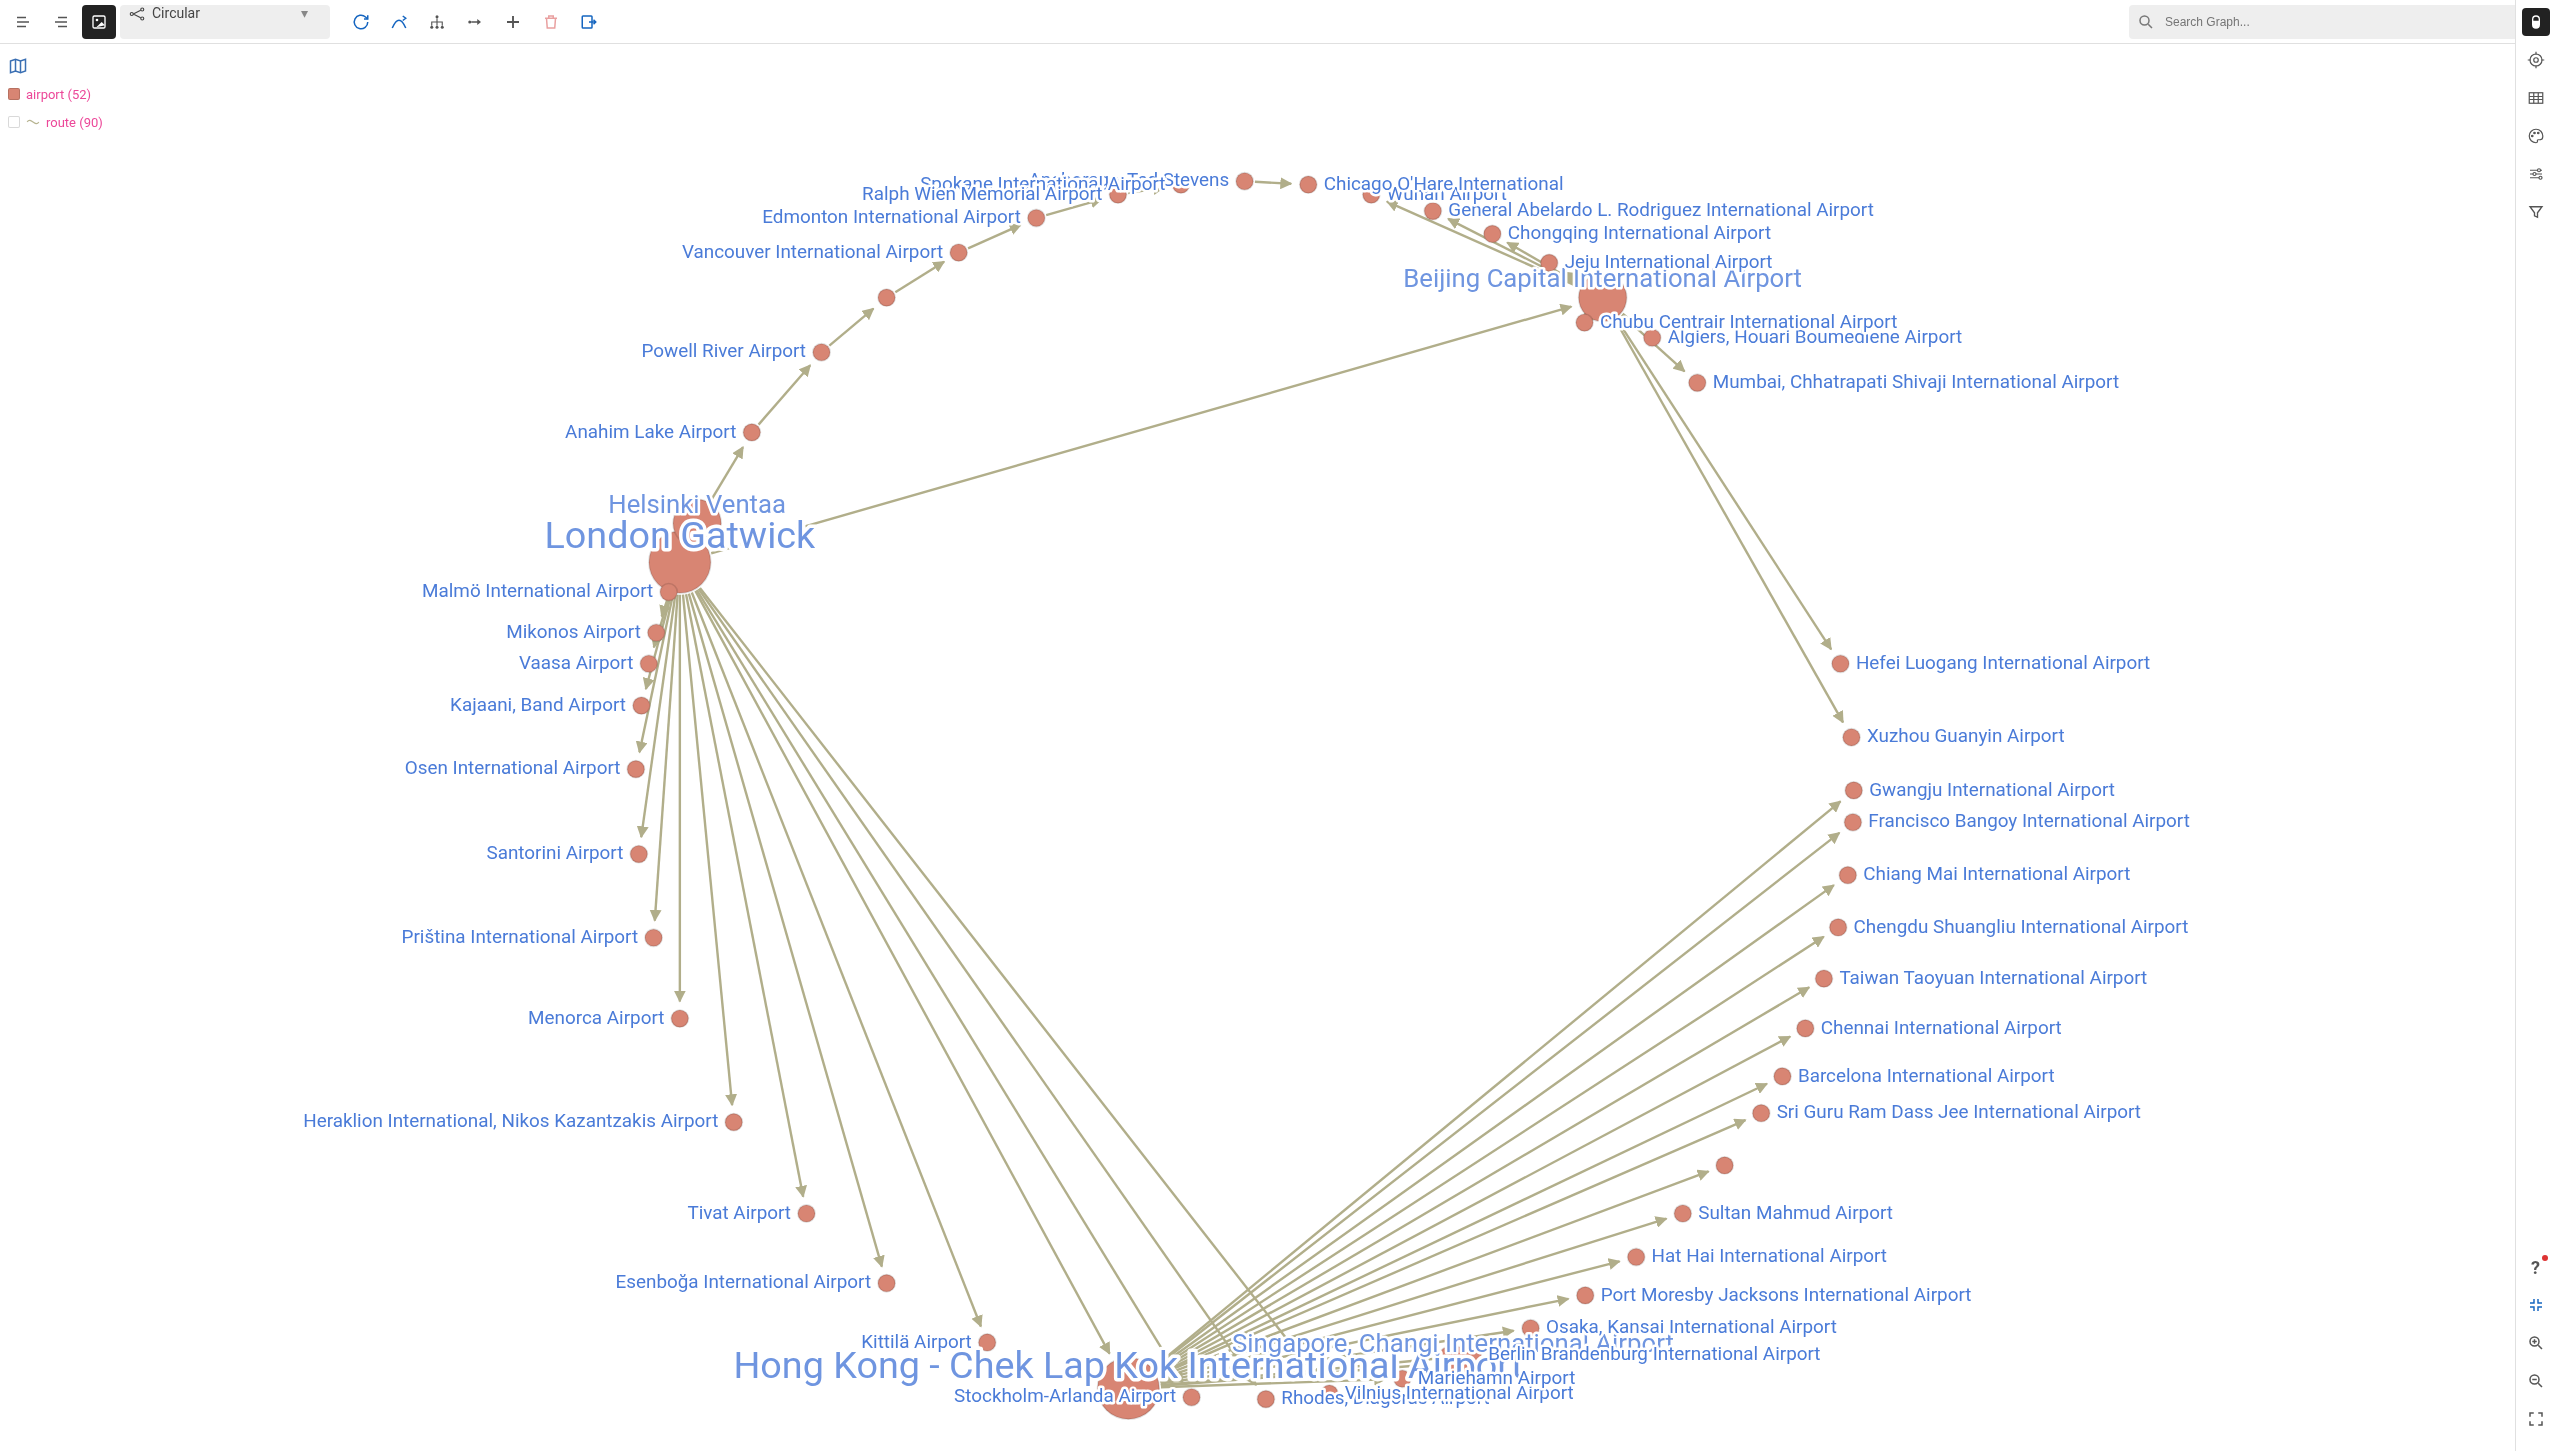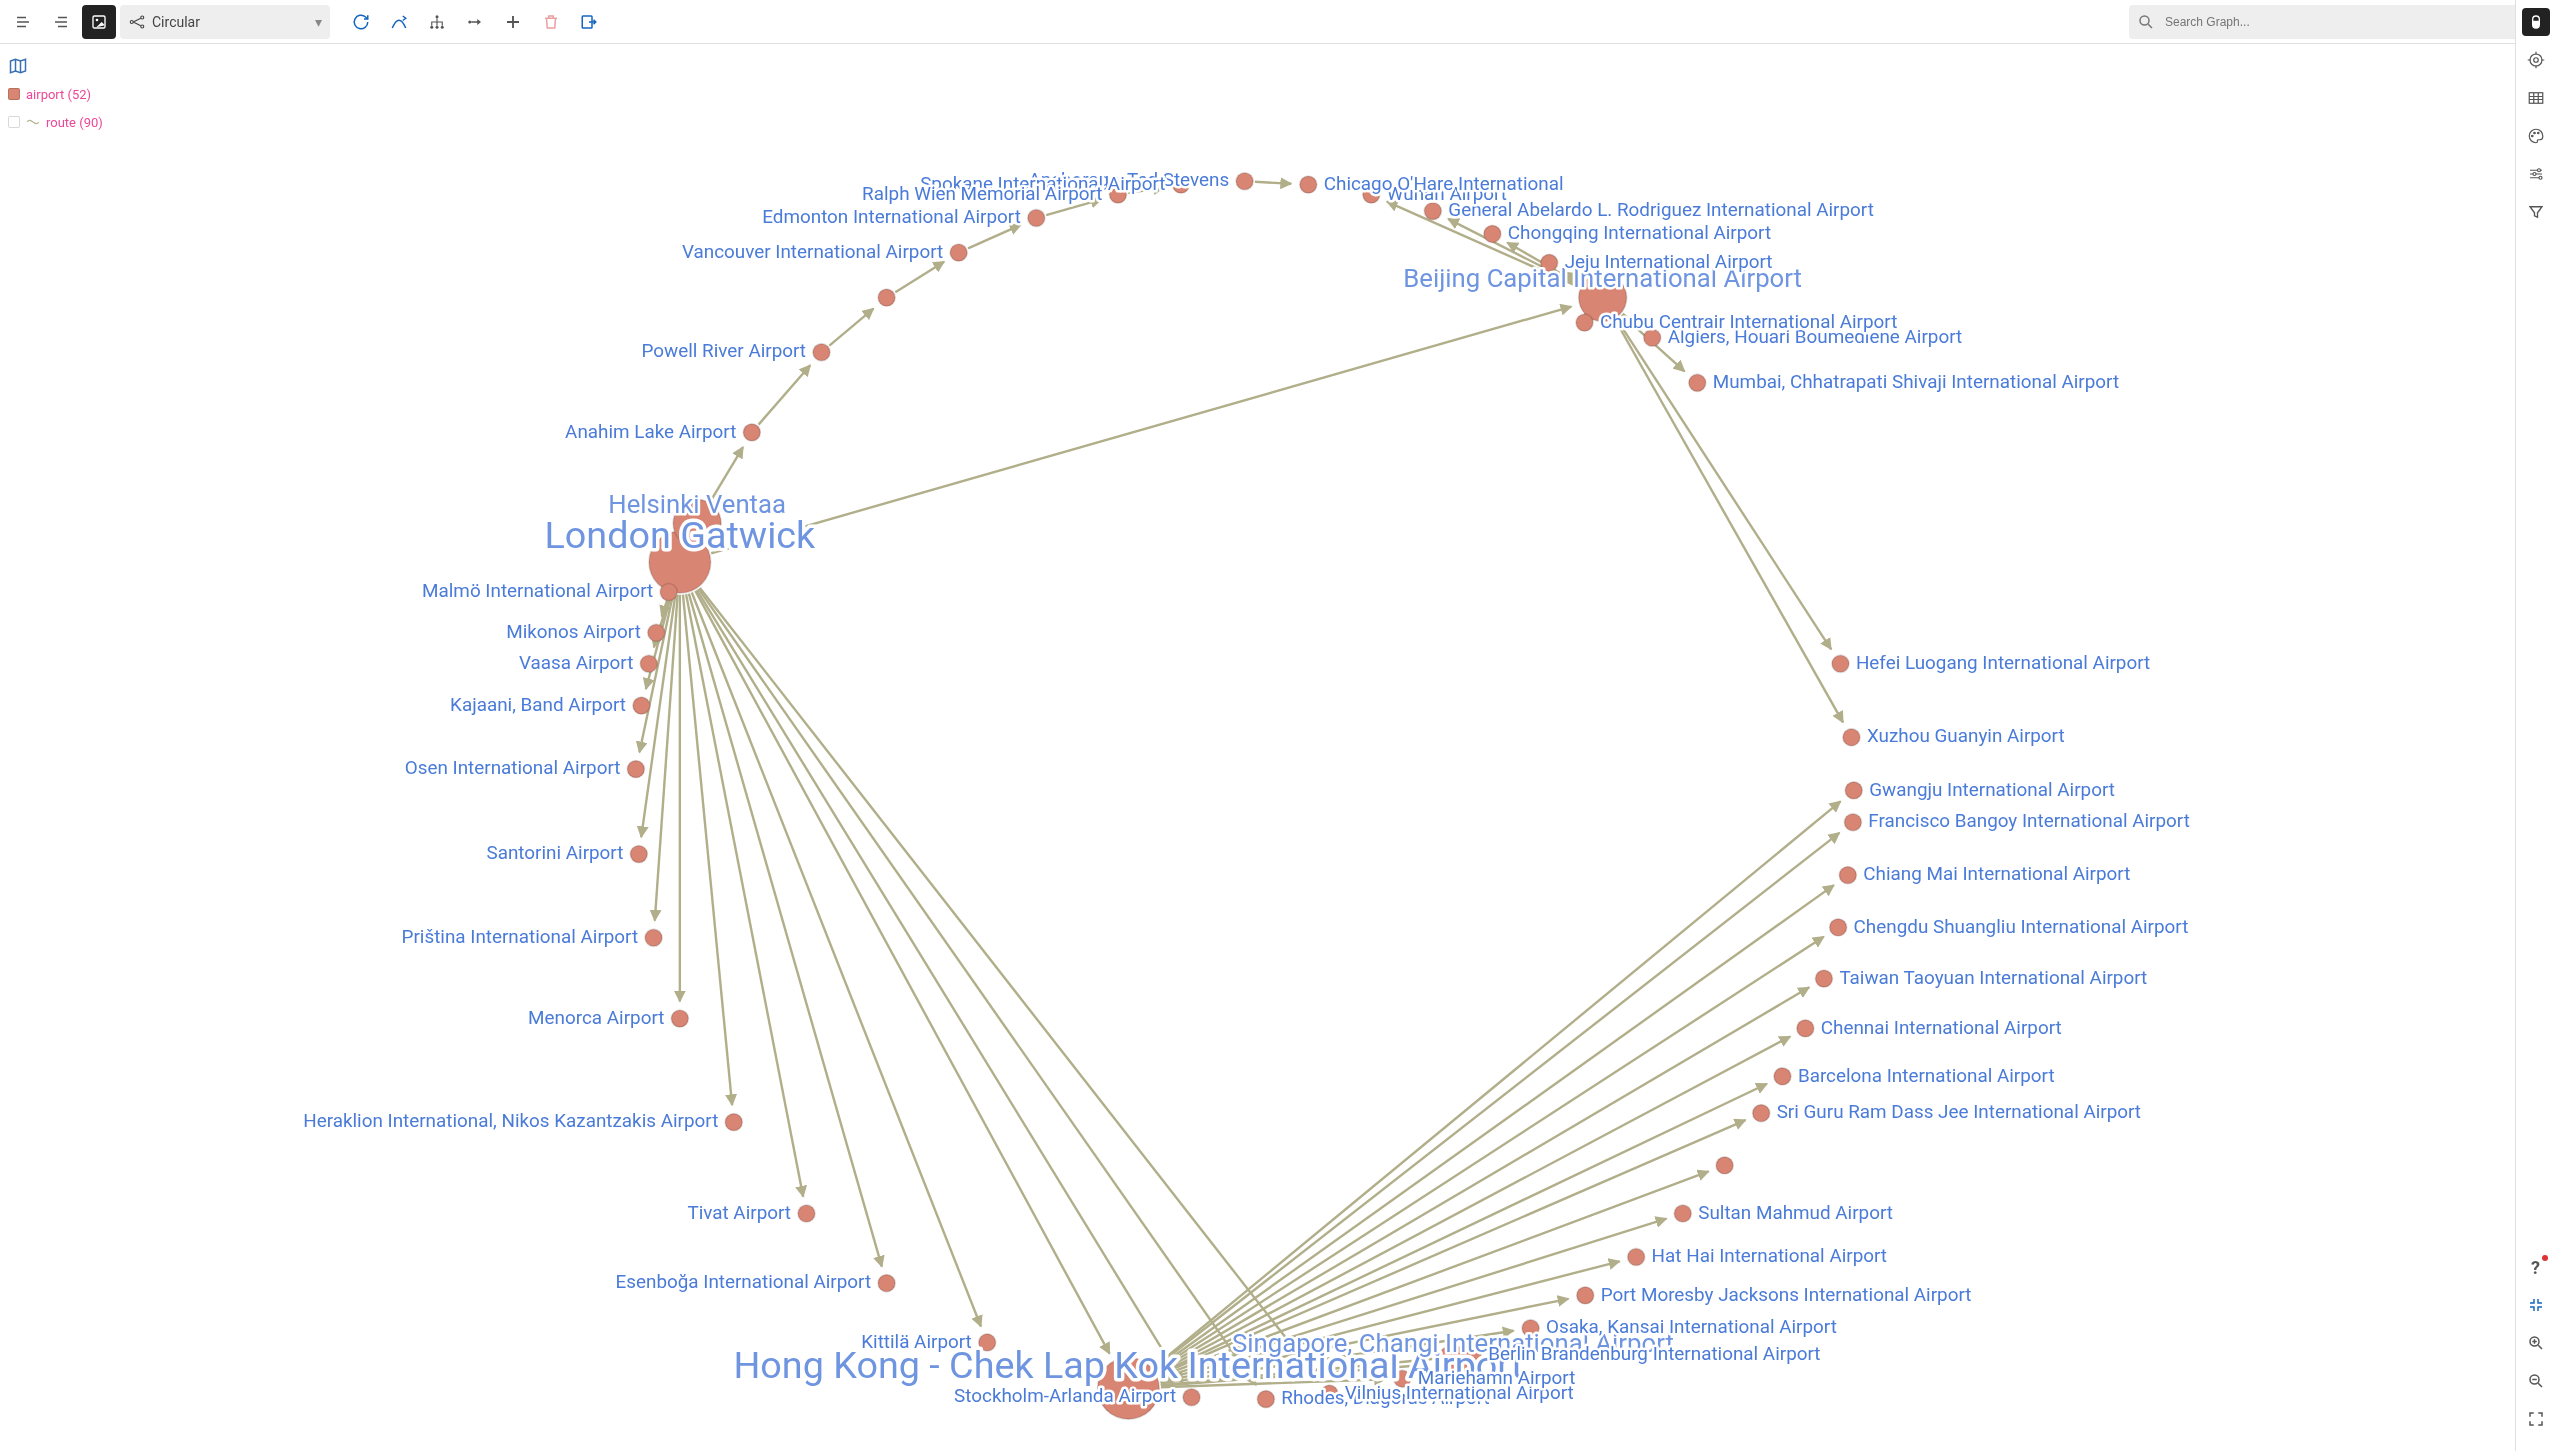--- a/index.html
+++ b/index.html
@@ -3,21 +3,21 @@
 <meta charset="utf-8">
 <style>
 html,body{margin:0;padding:0;width:100%;height:100%;font-family:Roboto,Arial,sans-serif;background:#fff;color:#333;overflow:hidden}
 *{box-sizing:border-box}
 
 
 .toolbar{height:44px;display:flex;align-items:center;padding:0 6px;border-bottom:1px solid #e0e0e0;gap:4px}
 .tb-btn{display:inline-flex;align-items:center;justify-content:center;width:34px;height:34px;border-radius:4px;cursor:pointer;color:#555}
 .tb-btn.dark{background:#222;color:#fff;border-radius:4px}
 .tb-btn.blue{color:#1565c0}
-.layout-dd{display:flex;align-items:center;background:#eee;height:34px;padding:0 8px 0 8px;border-radius:4px;width:210px;cursor:pointer;gap:6px;color:#444;font-size:14px}
+.layout-dd{display:flex;background:#eee;height:34px;padding:0 22px 0 8px;border-radius:4px;width:210px;cursor:pointer;gap:6px;color:#444;font-size:14px}
 .layout-dd .chev{margin-left:auto;color:#888}
 .tb-sep{width:6px}
 .tb-group{display:flex;align-items:center;gap:4px}
 .spacer{flex:1}
 .search-box{display:flex;align-items:center;background:#eee;height:34px;border-radius:4px;padding:0 8px;width:420px;color:#777;gap:8px}
 .search-box input{flex:1;border:none;background:transparent;outline:none;font-size:12px;color:#b91c1c}
 .search-box .chev{color:#888}
 
 
 .legend{position:absolute;top:52px;left:8px;width:120px;z-index:3;font-size:13px}

